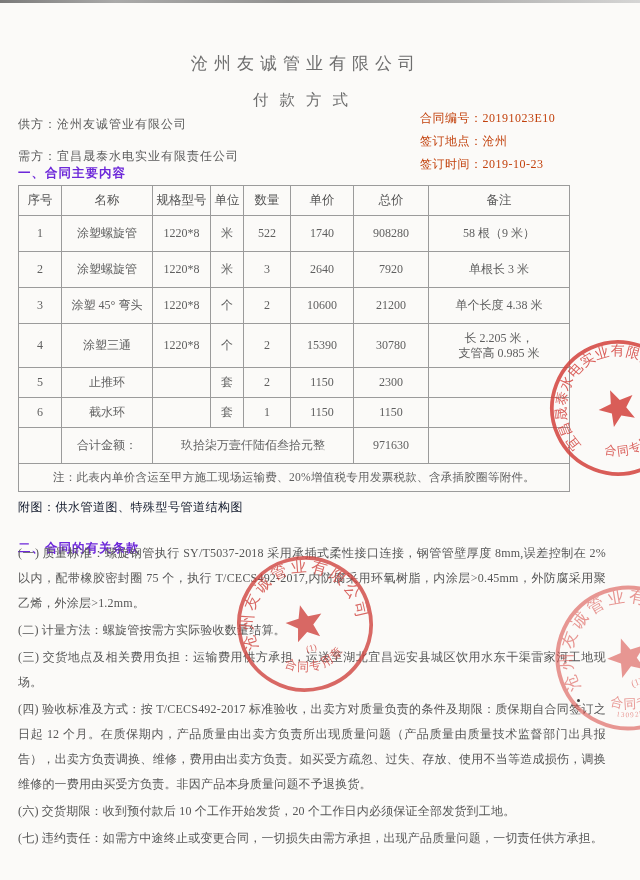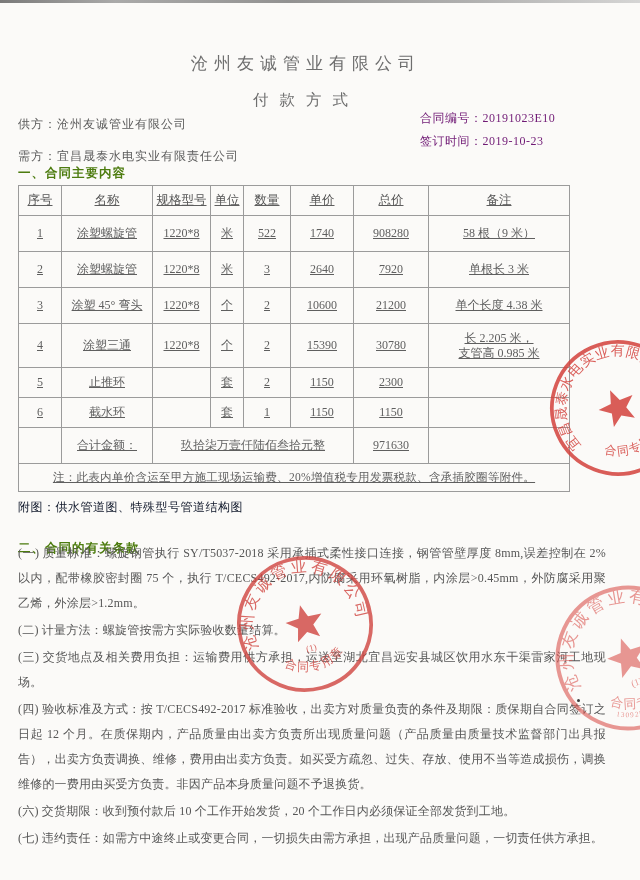--- a/index.html
+++ b/index.html
@@ -12,29 +12,29 @@
   .top-edge{
     position:absolute;left:0;top:0;width:640px;height:3px;
     background:linear-gradient(to right,#4f4f4f,#8f8f8f 18%,#6f6f6f 45%,#9a9a9a 75%,#c9c9c9);
     opacity:.75;
   }
   .title{position:absolute;left:0;width:612px;text-align:center;color:#6e6e6e;}
   .title.company{top:52px;font-size:17px;letter-spacing:6px;}
   .title.doc{top:90px;font-size:15.5px;letter-spacing:11px;}
   .meta-left{position:absolute;left:18px;top:116px;font-size:12px;color:#5a5a5a;}
   .meta-left .meta-line{margin-bottom:15px;letter-spacing:1px;}
-  .meta-right{position:absolute;left:420px;top:110px;font-size:12px;color:#701a75;}
+  .meta-right{position:absolute;left:420px;top:110px;font-size:12px;color:#c2410c;}
   .meta-right .meta-line{margin-bottom:6px;letter-spacing:.5px;}
-  .sec-heading{position:absolute;left:18px;font-size:12.5px;font-weight:600;color:#4d7c0f;letter-spacing:1px;}
+  .sec-heading{position:absolute;left:18px;font-size:12.5px;font-weight:600;color:#6d28d9;letter-spacing:1px;}
   .s1{top:165px;}
   .s2{top:540px;}
   table.items{
     position:absolute;left:18px;top:185px;width:551px;
     border-collapse:collapse;table-layout:fixed;
-    font-size:12px;color:#5f5f5f;text-decoration:underline;
+    font-size:12px;color:#5f5f5f;
   }
   table.items td,table.items th{
     border:1px solid #9b9b9b;text-align:center;vertical-align:middle;
     padding:0 2px;font-weight:normal;overflow:hidden;
   }
   table.items th{font-size:12.5px;color:#555;}
   tr.hrow{height:30px;}
   tr.r-a{height:36px;}
   tr.r-b{height:44px;}
   tr.r-c{height:30px;}
@@ -59,20 +59,21 @@
 <div class="title company">沧州友诚管业有限公司</div>
 <div class="title doc">付款方式</div>
 
 <div class="meta-left">
   <div class="meta-line">供方：沧州友诚管业有限公司</div>
   <div class="meta-line">需方：宜昌晟泰水电实业有限责任公司</div>
 </div>
 
 <div class="meta-right">
   <div class="meta-line">合同编号：20191023E10</div>
+  <div class="meta-line">签订地点：沧州</div>
   <div class="meta-line">签订时间：2019-10-23</div>
 </div>
 
 <div class="sec-heading s1">一、合同主要内容</div>
 
 <table class="items">
   <colgroup>
     <col style="width:43px">
       <col style="width:91px">
       <col style="width:58px">

